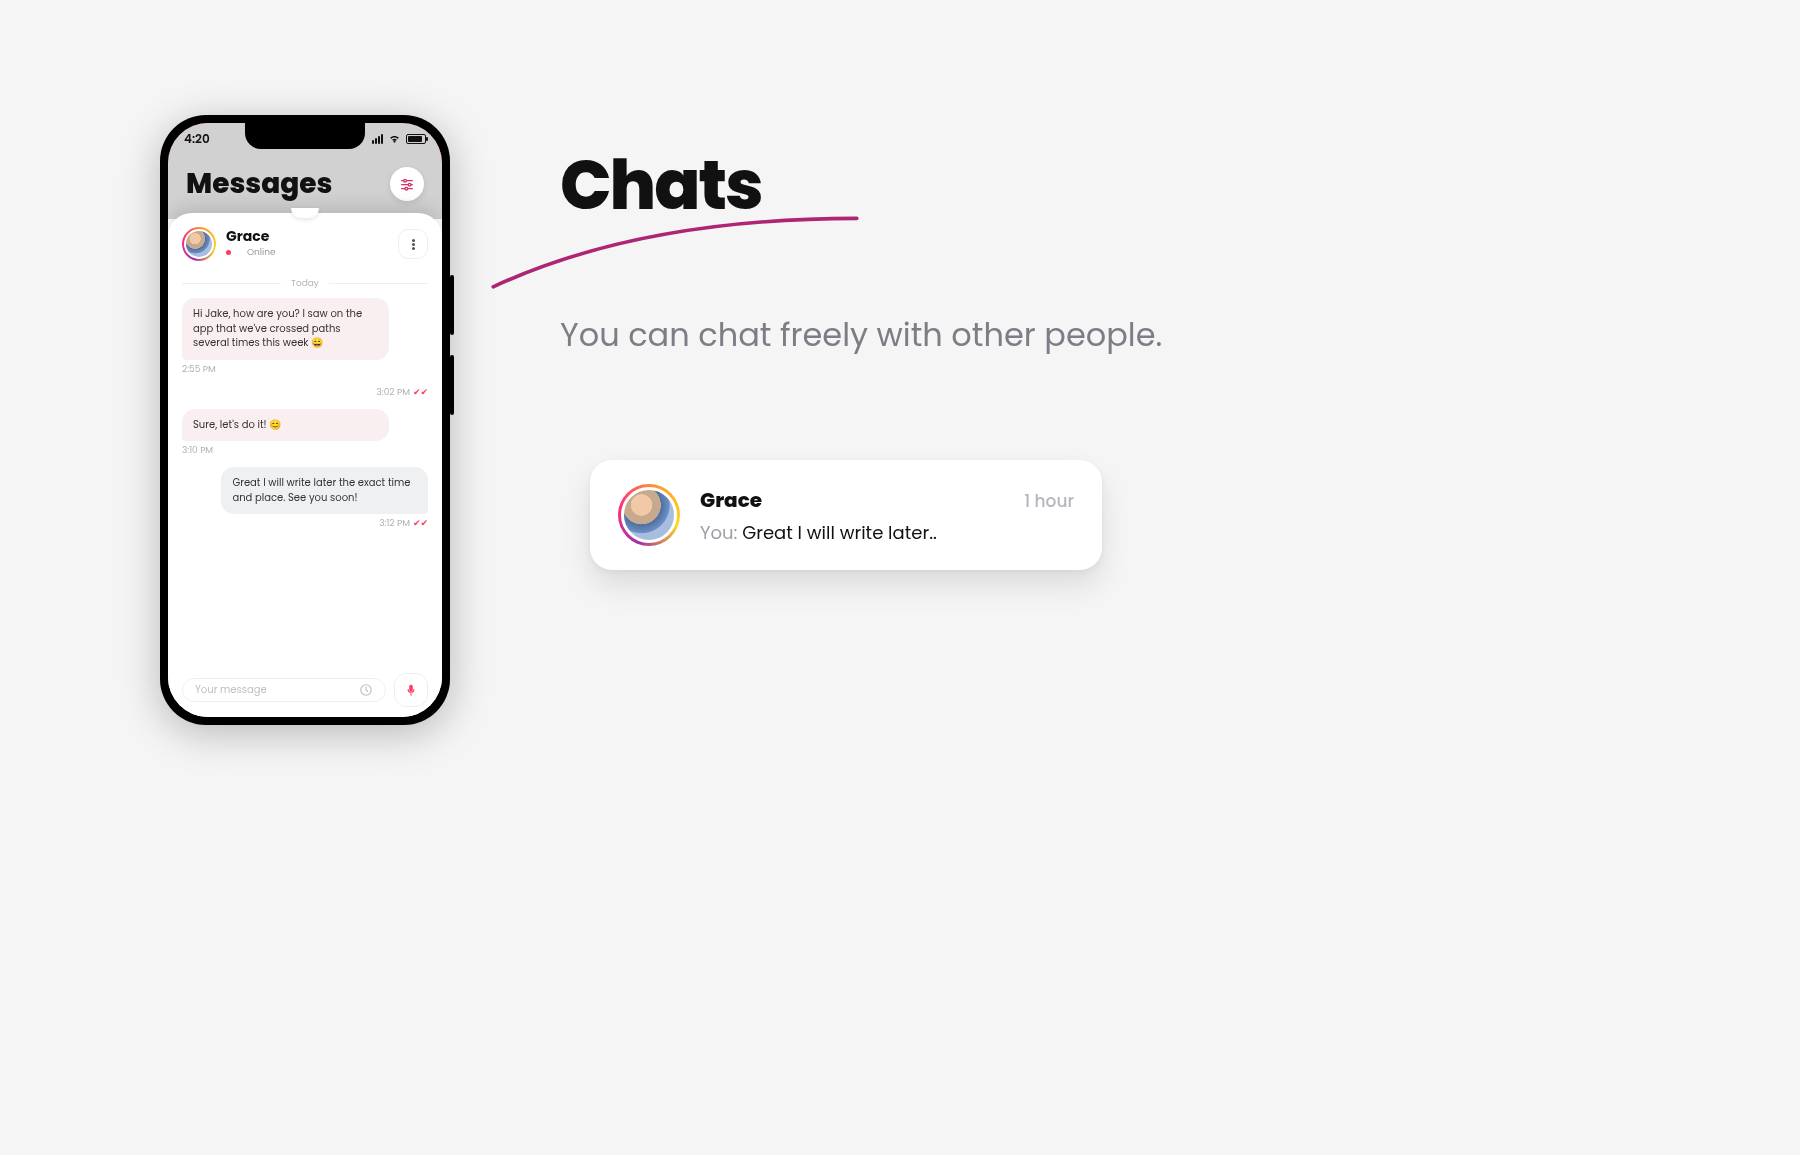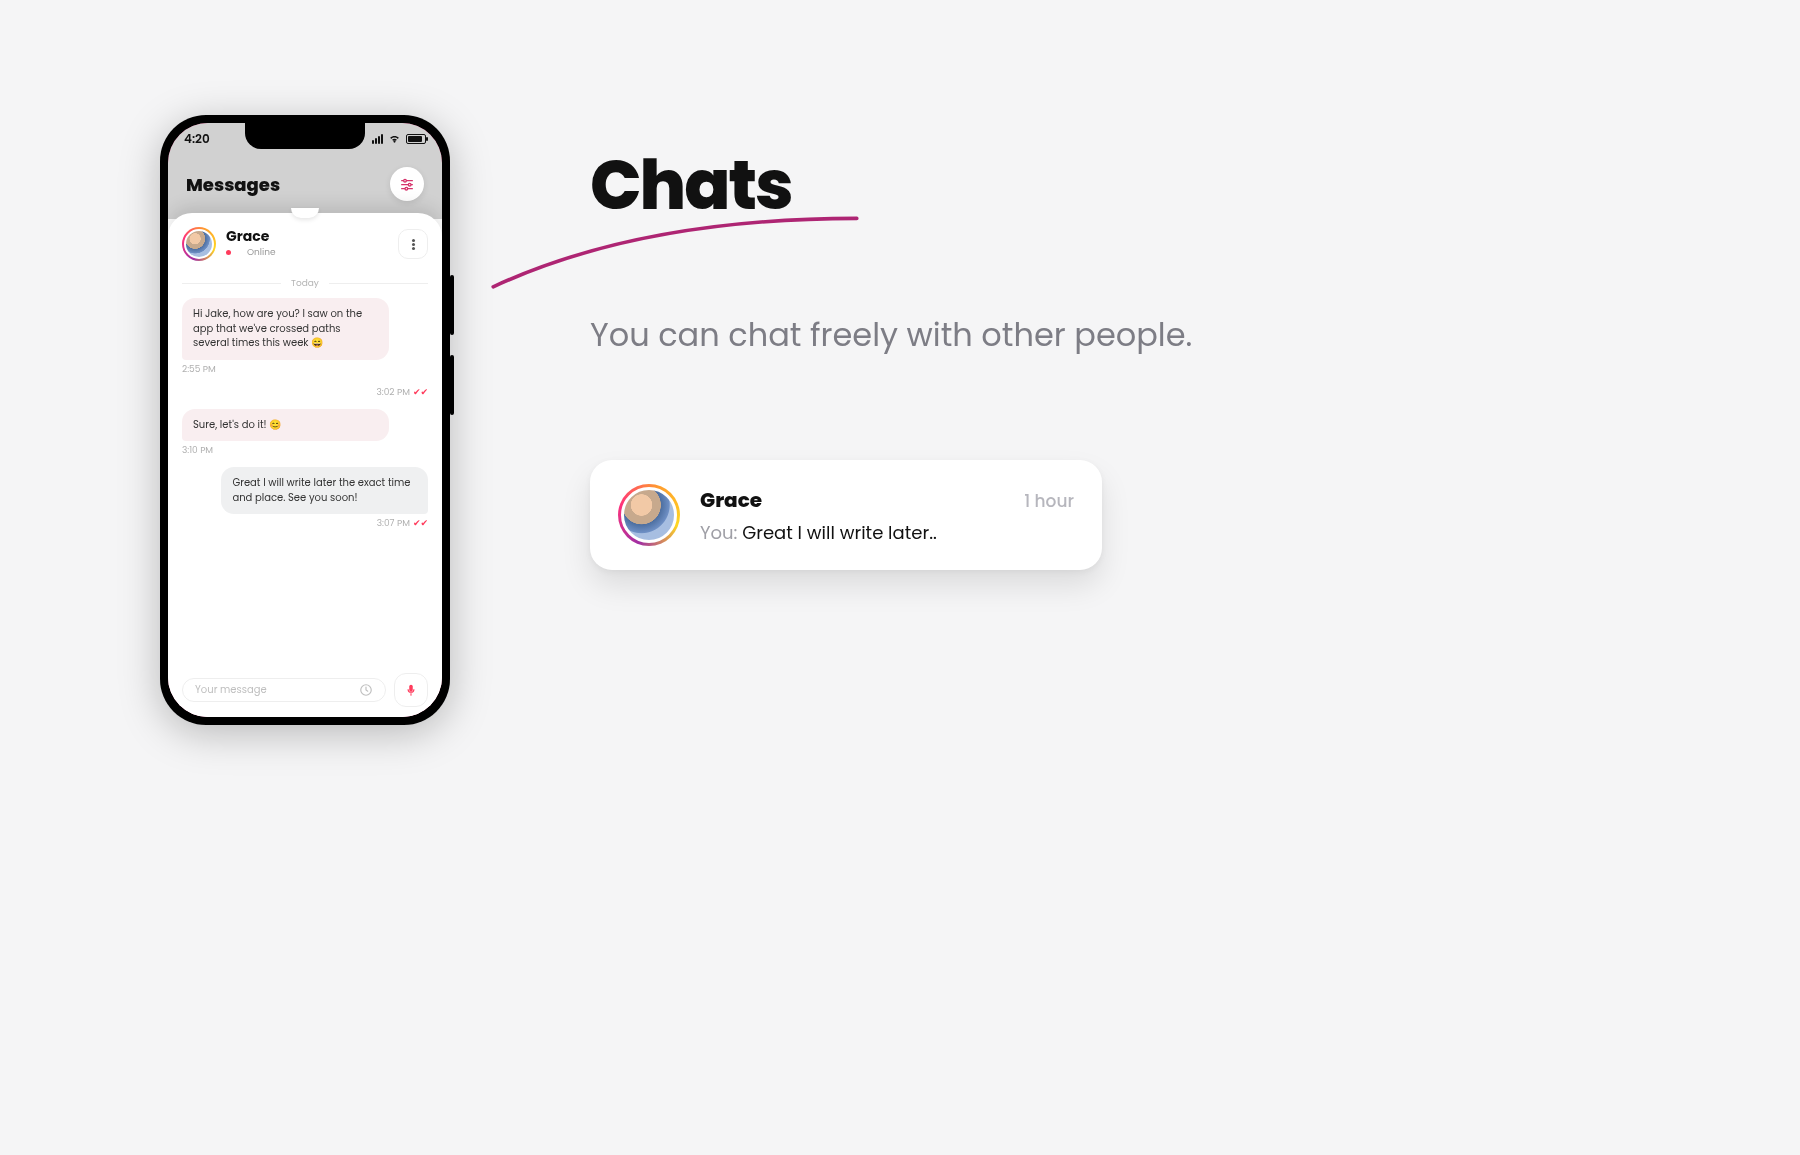--- a/index.html
+++ b/index.html
@@ -27,21 +27,21 @@
   .bars span:nth-child(2){height:6px;}
   .bars span:nth-child(3){height:8px;}
   .bars span:nth-child(4){height:10px;}
   .wifi{width:13px;height:10px;position:relative;}
   .wifi svg{display:block;}
   .batt{width:20px;height:10px;border:1px solid #111;border-radius:2px;position:relative;}
   .batt:after{content:"";position:absolute;right:-3px;top:2px;width:2px;height:4px;background:#111;border-radius:1px;}
   .batt:before{content:"";position:absolute;left:1px;top:1px;bottom:1px;width:14px;background:#111;border-radius:1px;}
 
   .msgheader{position:relative;z-index:3;height:58px;display:flex;align-items:center;justify-content:space-between;padding:0 18px;}
-  .msgheader h1{margin:0;font-size:18px;font-weight:800;color:#111;}
+  .msgheader h1{margin:0;font-size:28px;font-weight:800;color:#111;}
   .filter-btn{width:34px;height:34px;border-radius:999px;background:#fff;display:flex;align-items:center;justify-content:center;box-shadow:0 2px 6px rgba(0,0,0,.1);}
   .filter-btn svg{width:16px;height:16px;}
 
   
   .sheet{position:absolute;left:0;right:0;top:90px;bottom:0;background:#fff;border-top-left-radius:24px;border-top-right-radius:24px;z-index:4;box-shadow:0 -6px 18px rgba(0,0,0,.12);padding:14px 14px 10px 14px;display:flex;flex-direction:column;}
   .sheet-grab{width:28px;height:10px;background:#fff;border-radius:0 0 10px 10px;box-shadow:0 2px 4px rgba(0,0,0,.1);position:absolute;top:-5px;left:50%;transform:translateX(-50%);}
 
   .chat-head{display:flex;align-items:center;justify-content:space-between;}
   .chat-user{display:flex;align-items:center;gap:10px;}
   .avatar-ring{width:34px;height:34px;border-radius:999px;padding:2px;background:conic-gradient(from 200deg,#a12fa3,#ff327a,#ff9d2e,#ffd822,#a12fa3);}
@@ -64,21 +64,21 @@
   .stamp.right{text-align:right;}
   .ticks{color:#ff3b5c;margin-left:3px;font-size:9px;}
 
   .composer{display:flex;gap:8px;align-items:center;margin-top:6px;}
   .compose-field{flex:1;height:24px;border-radius:999px;background:#fff;border:1px solid #eee;display:flex;align-items:center;padding:0 12px;justify-content:space-between;color:#bfbfbf;font-size:10px;}
   .compose-field .timer{width:14px;height:14px;}
   .mic-btn{width:34px;height:34px;border-radius:12px;border:1px solid #eee;display:flex;align-items:center;justify-content:center;}
   .mic-btn svg{width:14px;height:14px;}
 
   
-  .copy{position:absolute;left:590px;top:135px;width:700px;}
+  .copy{position:absolute;left:560px;top:135px;width:700px;}
   .copy h2{margin:0;font-size:68px;font-weight:800;letter-spacing:-2px;}
   .swoosh{position:absolute;left:475px;top:213px;width:400px;height:90px;pointer-events:none;}
   .copy p{margin:72px 0 0 0;font-size:32px;line-height:1.6;color:#7d7d85;font-weight:400;}
 
   
   .card{position:absolute;left:590px;top:460px;width:512px;background:#fff;border-radius:22px;box-shadow:0 16px 30px rgba(0,0,0,.10),0 2px 6px rgba(0,0,0,.05);padding:24px 28px;display:flex;align-items:center;gap:20px;}
   .card .avatar-ring{width:62px;height:62px;padding:3px;}
   .card .avatar-ring .avatar{border-width:3px;}
   .card-body{flex:1;min-width:0;}
   .card-top{display:flex;justify-content:space-between;align-items:baseline;}
@@ -173,21 +173,21 @@
 
           <div class="stamp right">
             <span>3:02 PM</span><span class="ticks">✔✔</span>
           </div>
 
           <div class="bubble in">Sure, let's do it! 😊</div>
           <div class="stamp">3:10 PM</div>
 
           <div class="bubble out">Great I will write later the exact time and place. See you soon!</div>
           <div class="stamp right">
-            <span>3:07 PM</span><span class="ticks">✔✔</span>
+            <span>3:12 PM</span><span class="ticks">✔✔</span>
           </div>
         </div>
 
         <div class="composer">
           <div class="compose-field">
             <span>Your message</span>
             <svg class="timer" viewBox="0 0 24 24">
                 <circle cx="12" cy="12" r="9" fill="none" stroke="#bfbfbf" stroke-width="2"></circle>
                 <path d="M12 7v5l3 2" stroke="#bfbfbf" stroke-width="2" fill="none" stroke-linecap="round"></path>
               </svg>

